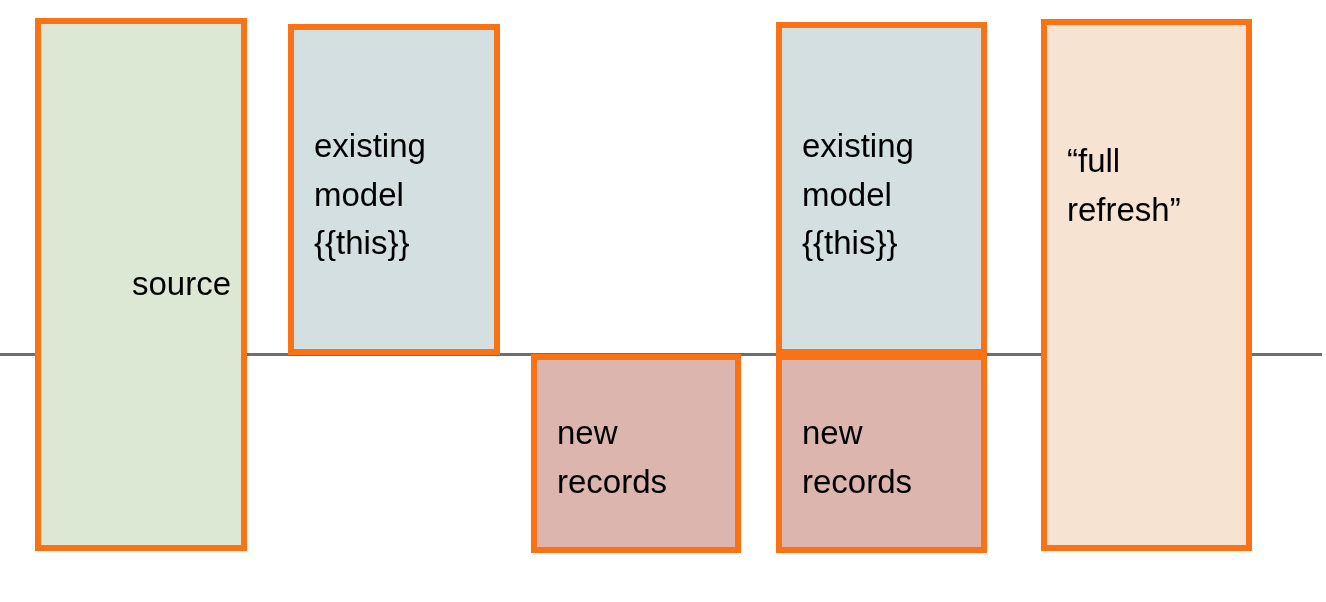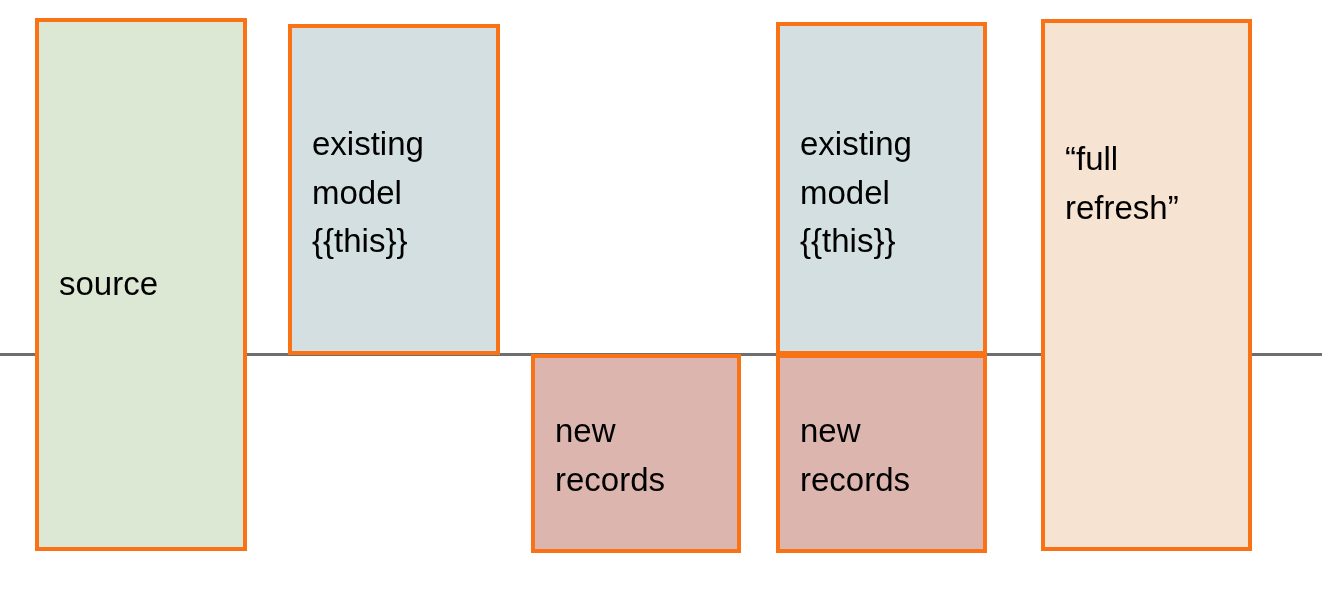--- a/index.html
+++ b/index.html
@@ -22,40 +22,41 @@
     position: absolute;
     left: 0px;
     top: 353px;
     width: 1322px;
     height: 3px;
     background: #6e6e6e;
   }
   .box {
     position: absolute;
     box-sizing: border-box;
-    border: 4px solid #f97316;
+    border: 6px solid #f97316;
     display: flex;
     flex-direction: column;
     justify-content: center;
     padding-left: 20px;
     padding-right: 10px;
   }
   .box .box-label {
     font-size: 33px;
     line-height: 1.47;
     color: #000000;
     white-space: pre-line;
     letter-spacing: 0px;
   }
 
   
   .box--source {
     left: 35px;  top: 18px;  width: 212px;  height: 533px;
     background: #dde8d4;
     justify-content: center;
+    align-items: flex-end;
   }
   .box--existing-1 {
     left: 288px; top: 24px;  width: 212px;  height: 331px;
     background: #d3dfe1;
     justify-content: flex-start;
     padding-top: 92px;
   }
   .box--new-1 {
     left: 531px; top: 354px; width: 210px;  height: 199px;
     background: #dcb6ae;

